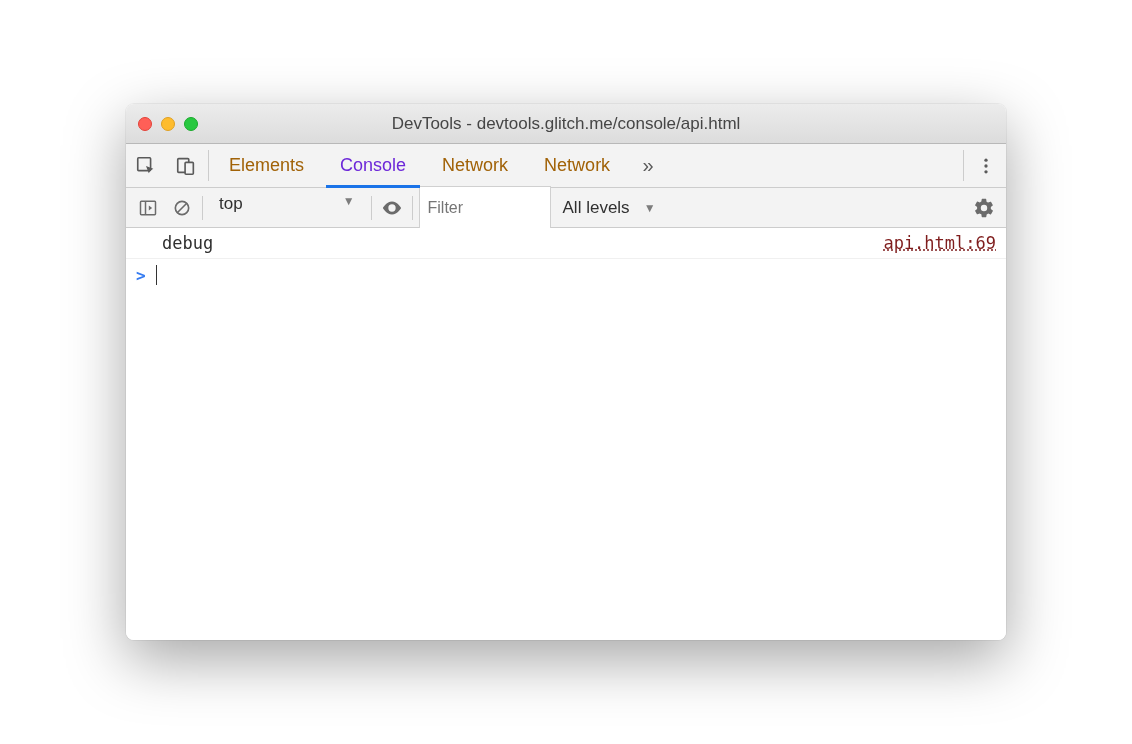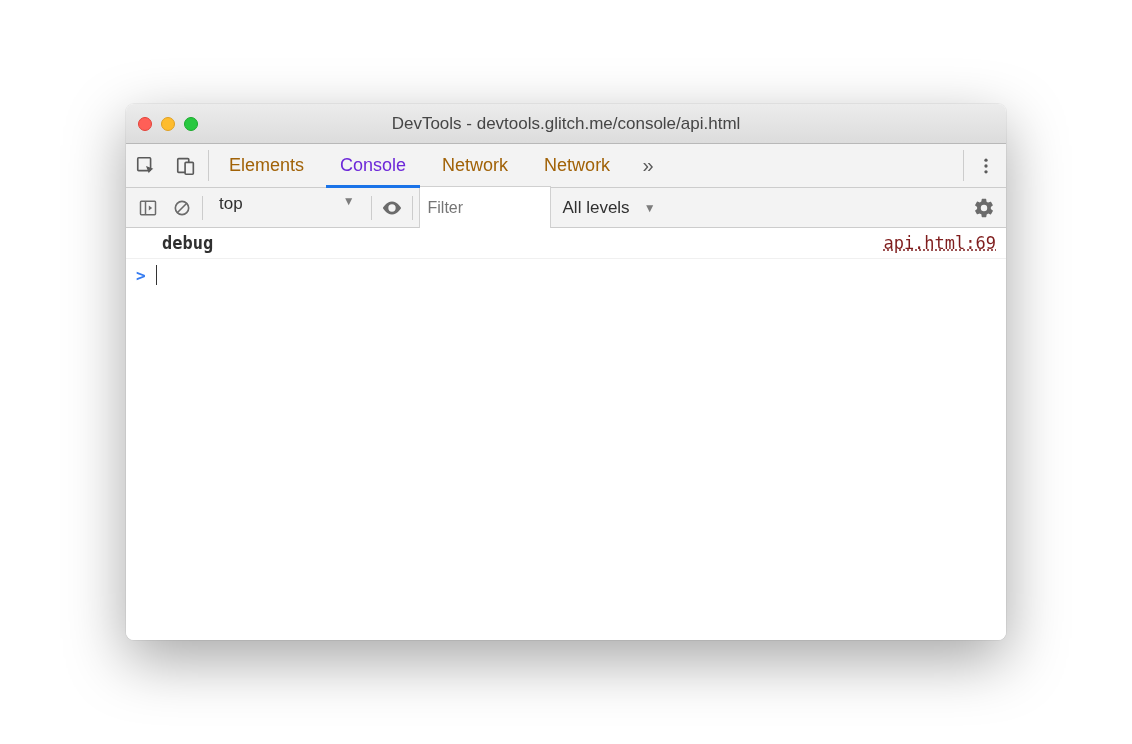--- a/index.html
+++ b/index.html
@@ -137,21 +137,21 @@
       font-family: Menlo, Consolas, monospace;
       font-size: 17px;
     }
     .log-row {
       display: flex;
       align-items: center;
       padding: 5px 10px 5px 36px;
       border-bottom: 1px solid #f0f0f0;
       color: #303030;
     }
-    .log-row .msg { flex: 1; font-weight: bold; }
+    .log-row .msg { flex: 1; }
     .log-row .src {
       color: #7f1d1d;
       text-decoration: underline;
       font-family: Menlo, Consolas, monospace;
       text-decoration-style: dotted;
     }
     .prompt-row {
       display: flex; align-items: center;
       padding: 6px 10px;
       gap: 10px;

